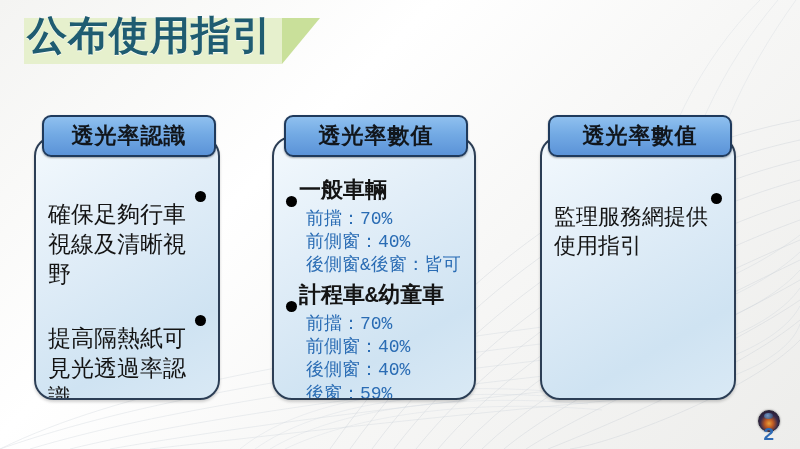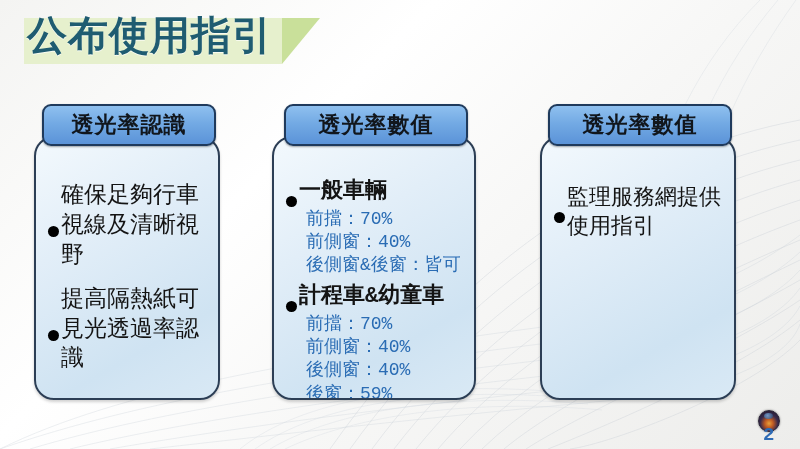--- a/index.html
+++ b/index.html
@@ -53,21 +53,21 @@
     white-space: nowrap;
   }
 
   
   .card {
     position: absolute;
     top: 104px;
   }
   .card-pill {
     position: absolute;
-    top: 0;
+    top: 11px;
     height: 38px;
     border: 2px solid #1f3a5c;
     border-radius: 9px;
     background: linear-gradient(180deg, #8fc0ef 0%, #73aae4 45%, #5b93d8 100%);
     box-shadow: 0 1px 2px rgba(0,0,0,.35);
     display: flex;
     align-items: center;
     justify-content: center;
     color: #11161c;
     font-size: 22px;
@@ -86,22 +86,23 @@
     overflow: hidden;
   }
   .card-inner {
     padding: 44px 10px 10px 12px;
   }
   .card3 .card-inner { padding-top: 46px; }
   .card2 .card-inner { padding-top: 40px; }
 
   .bullet {
     display: flex;
-    align-items: center;
+    align-items: flex-end;
     margin-bottom: 14px;
+    flex-direction: column;
   }
   .bullet:last-child { margin-bottom: 0; }
   .dot {
     flex: 0 0 auto;
     width: 11px;
     height: 11px;
     border-radius: 50%;
     background: #000000;
     margin-top: 9px;
     margin-right: 2px;

